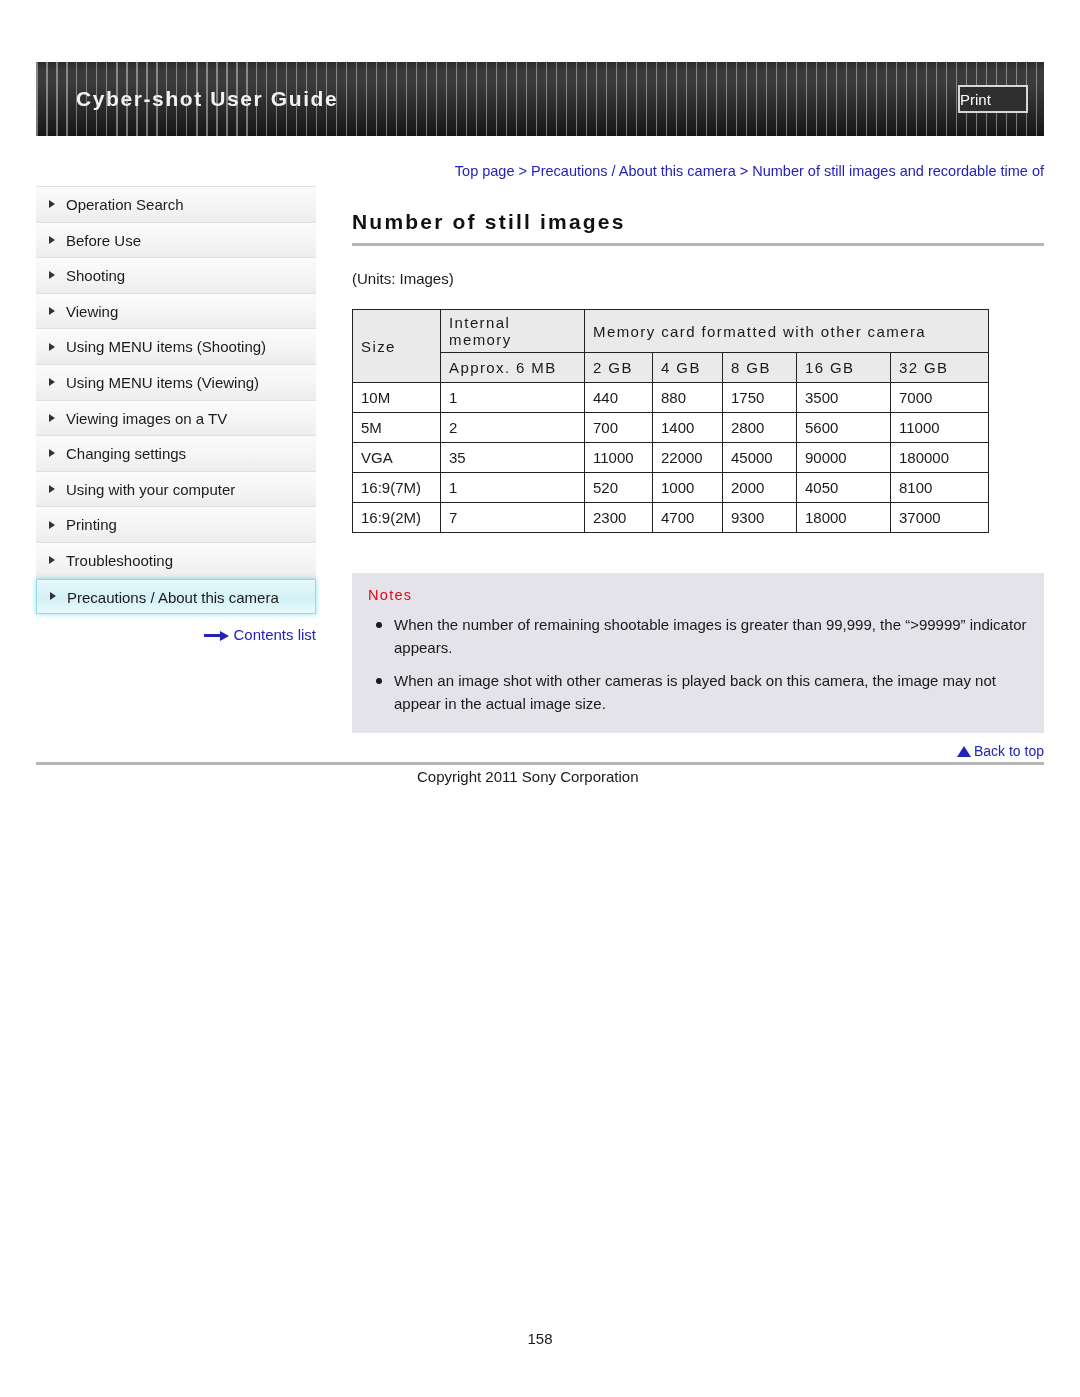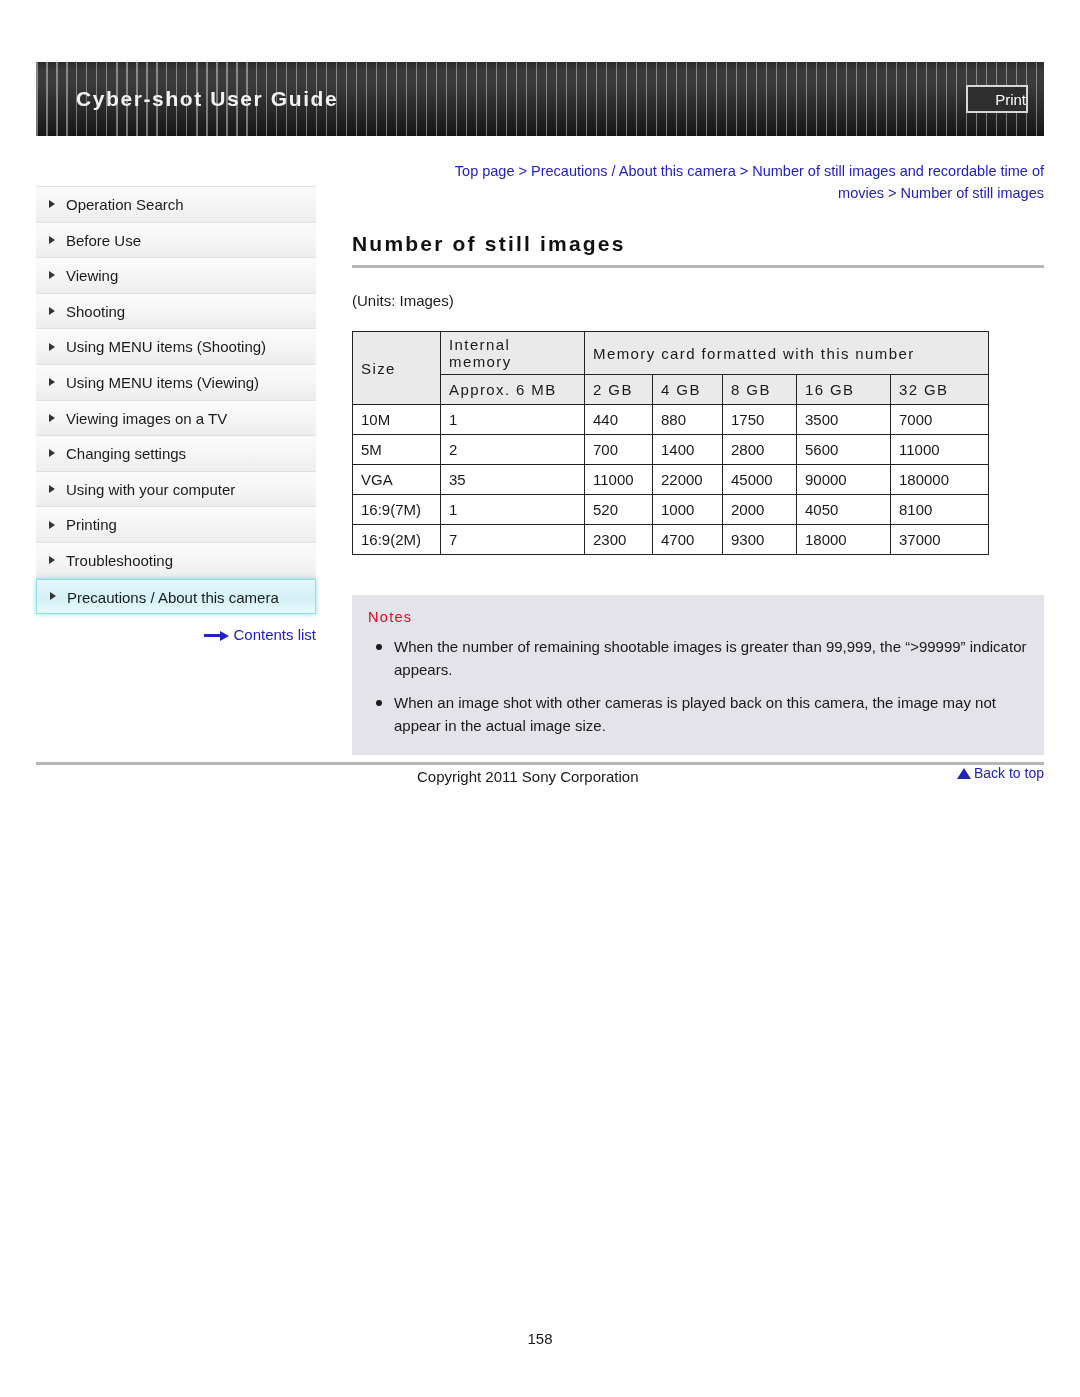--- a/index.html
+++ b/index.html
@@ -56,28 +56,28 @@
     font-weight: bold;
     letter-spacing: 1.6px;
     white-space: nowrap;
     padding-left: 20px;
   }
   .print-btn {
     position: absolute;
     right: 16px;
     top: 50%;
     transform: translateY(-50%);
-    width: 62px;
+    width: 70px;
     height: 28px;
     border: 2px solid #d8d8d8;
     background: #2e2e2e;
     color: #ffffff;
     font-size: 15px;
     line-height: 26px;
-    text-align: right;
+    text-align: left;
     box-sizing: border-box;
     cursor: pointer;
   }
 
   
   .sidebar {
     position: absolute;
     left: 36px;
     top: 186px;
     width: 280px;
@@ -303,24 +303,24 @@
 
   <div class="sidebar">
     <ul class="nav-list">
       <li class="nav-item">
         <span>Operation Search</span>
       </li>
       <li class="nav-item">
         <span>Before Use</span>
       </li>
       <li class="nav-item">
+        <span>Shooting</span>
+      </li>
+      <li class="nav-item">
         <span>Viewing</span>
-      </li>
-      <li class="nav-item">
-        <span>Shooting</span>
       </li>
       <li class="nav-item">
         <span>Using MENU items (Shooting)</span>
       </li>
       <li class="nav-item">
         <span>Using MENU items (Viewing)</span>
       </li>
       <li class="nav-item">
         <span>Viewing images on a TV</span>
       </li>
@@ -343,42 +343,41 @@
 
     <div class="contents-link">
       <span class="arrow-icon"></span><span>Contents list</span>
     </div>
   </div>
 
   <div class="main">
 
     <div class="breadcrumb">
       <div>Top page &gt; Precautions / About this camera &gt; Number of still images and recordable time of</div>
-      <div>movies &gt; Number of still images</div>
     </div>
 
     <div class="page-title">Number of still images</div>
 
     <div class="units-line">(Units: Images)</div>
 
     <table class="spec-table">
       <colgroup>
         <col class="col-size">
         <col class="col-intmem">
         <col class="col-2gb">
         <col class="col-4gb">
         <col class="col-8gb">
         <col class="col-16gb">
         <col class="col-32gb">
       </colgroup>
       <thead>
         <tr>
           <th rowspan="2">Size</th>
           <th>Internal memory</th>
-          <th colspan="5">Memory card formatted with this number</th>
+          <th colspan="5">Memory card formatted with other camera</th>
         </tr>
         <tr>
           <th>Approx. 6 MB</th>
           <th>2 GB</th>
           <th>4 GB</th>
           <th>8 GB</th>
           <th>16 GB</th>
           <th>32 GB</th>
         </tr>
       </thead>

